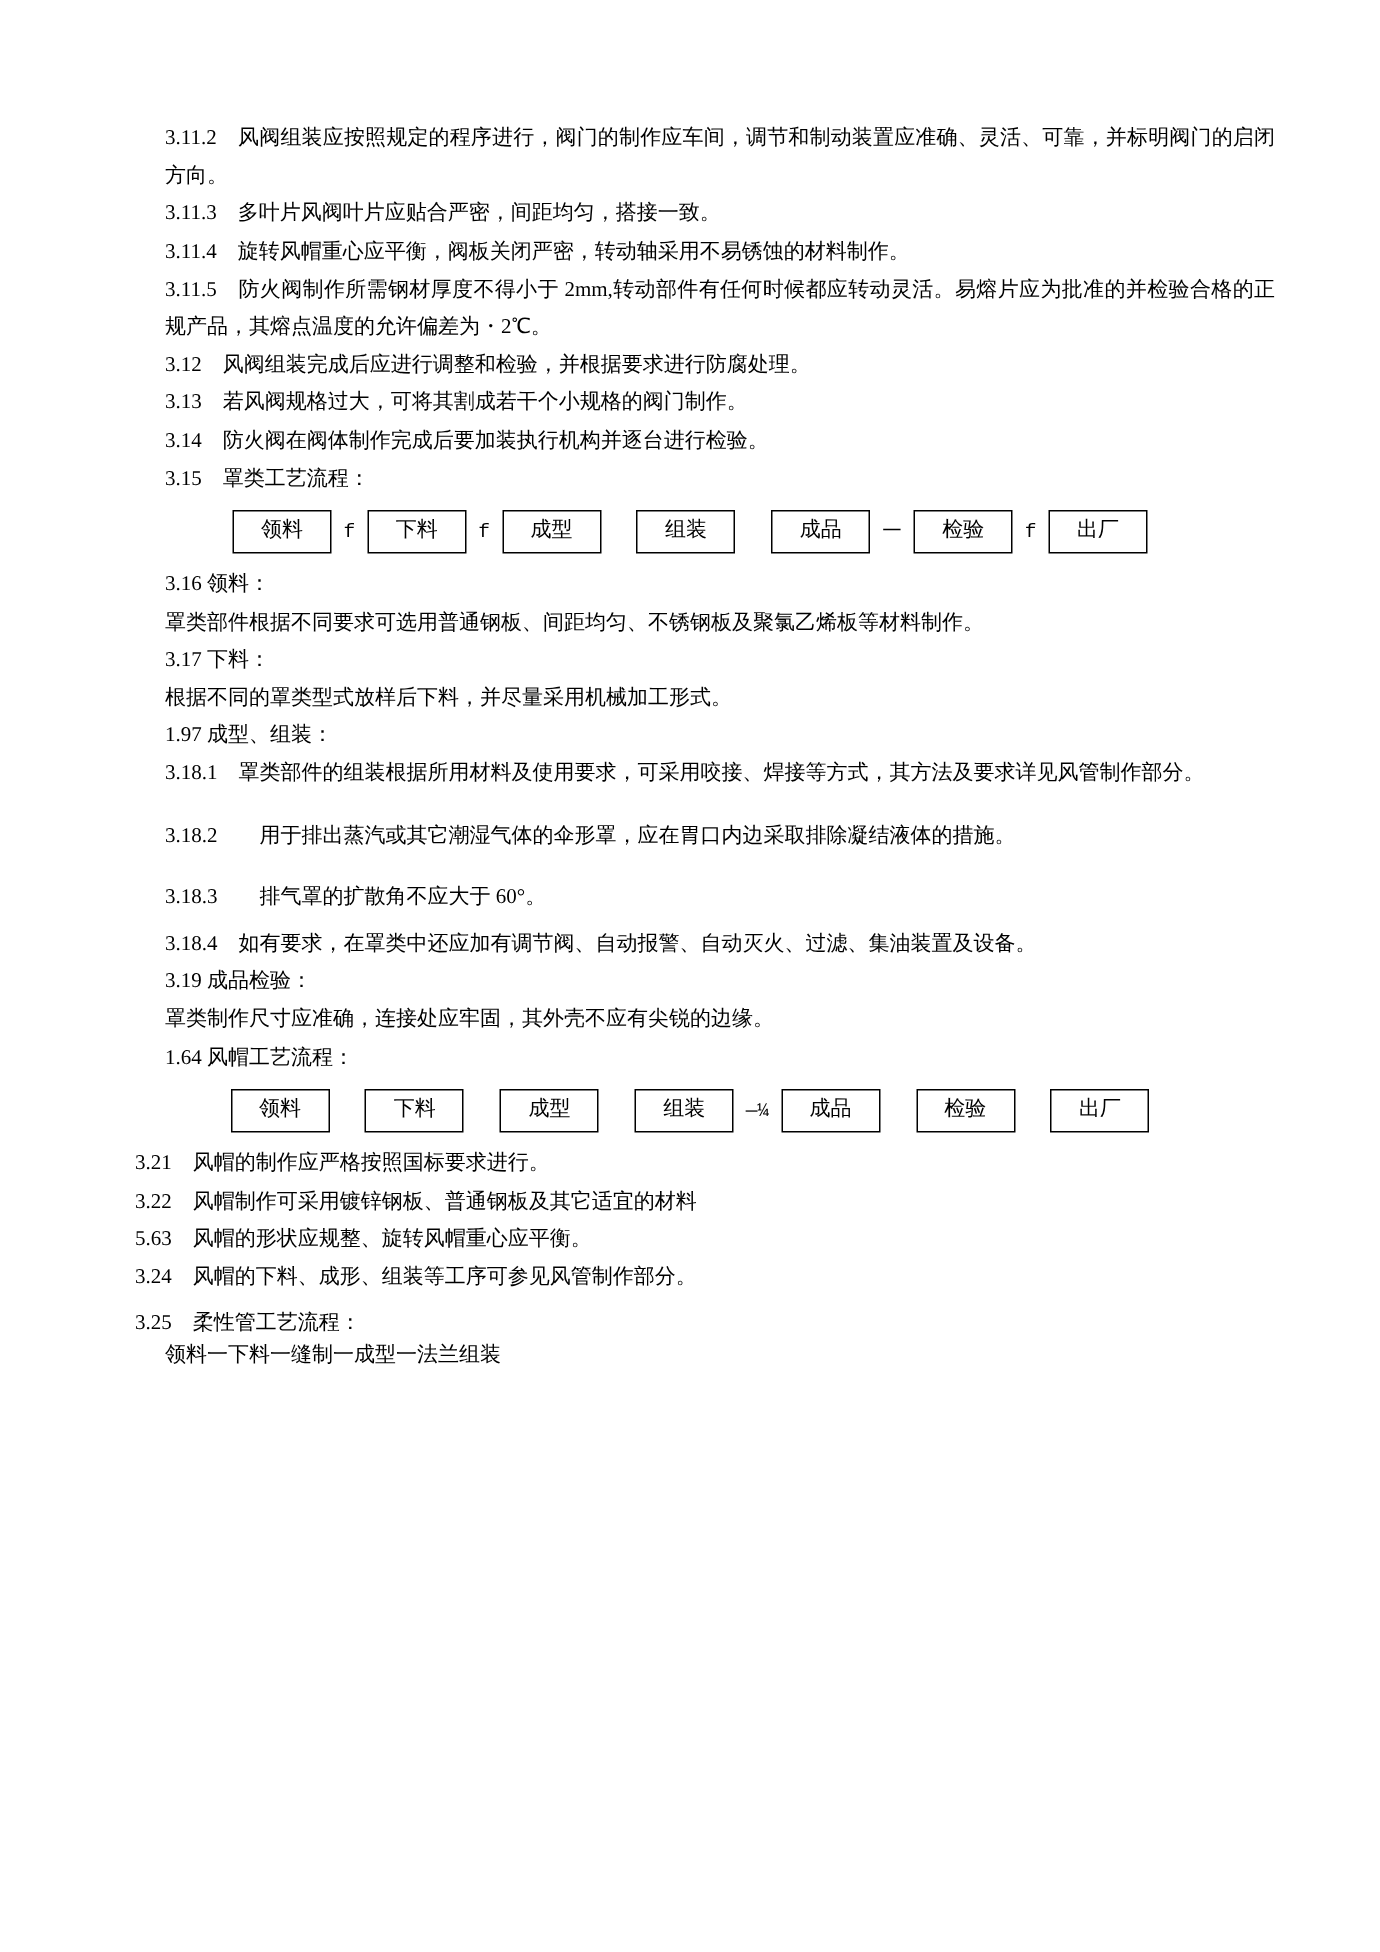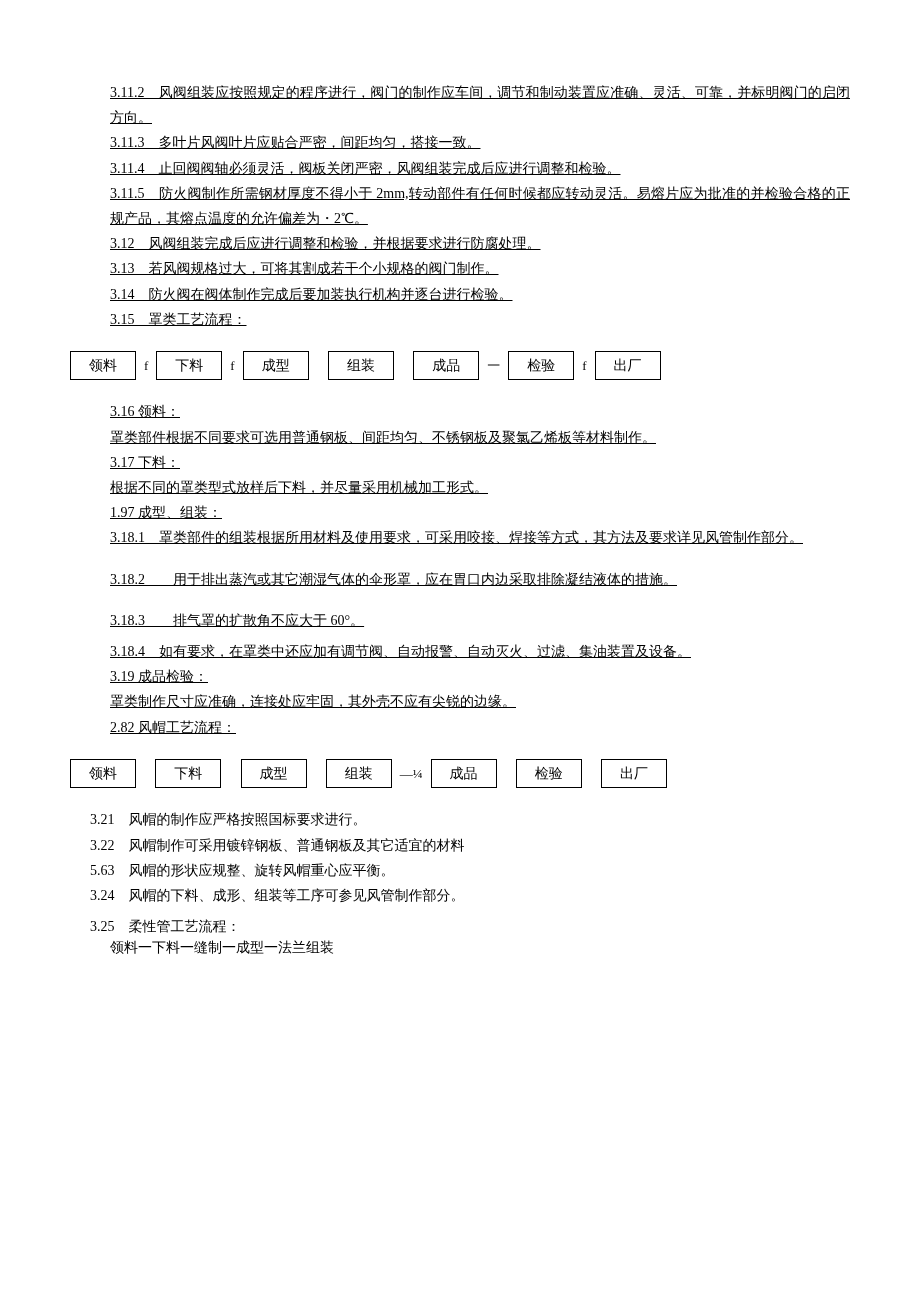--- a/index.html
+++ b/index.html
@@ -7,44 +7,46 @@
     padding: 80px 70px 40px 70px;
     font-family: "SimSun", "宋体", serif;
     font-size: 14px;
     line-height: 1.8;
     color: #000;
     background: #fff;
     width: 920px;
     box-sizing: border-box;
   }
   .para { text-align: justify; }
-  .indent1 { padding-left: 40px; text-decoration: underline; }
+  .indent1 { padding-left: 40px; }
   .flow-row {
     display: flex;
     align-items: center;
+    justify-content: center;
     gap: 6px;
-    margin: 19px 0;
+    margin: 8px 0;
+    font-family: Liberation Mono, monospace;
   }
   .flow-box {
     border: 1px solid #000;
     padding: 4px 14px;
     font-size: 14px;
     min-width: 36px;
     text-align: center;
     line-height: 1.4;
   }
   .flow-sep { padding: 0 2px; font-size: 13px; }
   .row-3-25 { line-height: 1.5; }
 </style>
 </head>
 <body>
 
 <div class="para indent1">3.11.2　风阀组装应按照规定的程序进行，阀门的制作应车间，调节和制动装置应准确、灵活、可靠，并标明阀门的启闭方向。</div>
 <div class="para indent1">3.11.3　多叶片风阀叶片应贴合严密，间距均匀，搭接一致。</div>
-<div class="para indent1">3.11.4　止回阀阀轴必须灵活，阀板关闭严密，风阀组装完成后应进行调整和检验。</div>
+<div class="para indent1">3.11.4　旋转风帽重心应平衡，阀板关闭严密，转动轴采用不易锈蚀的材料制作。</div>
 <div class="para indent1">3.11.5　防火阀制作所需钢材厚度不得小于 2mm,转动部件有任何时候都应转动灵活。易熔片应为批准的并检验合格的正规产品，其熔点温度的允许偏差为・2℃。</div>
 <div class="para indent1">3.12　风阀组装完成后应进行调整和检验，并根据要求进行防腐处理。</div>
 <div class="para indent1">3.13　若风阀规格过大，可将其割成若干个小规格的阀门制作。</div>
 <div class="para indent1">3.14　防火阀在阀体制作完成后要加装执行机构并逐台进行检验。</div>
 <div class="para indent1">3.15　罩类工艺流程：</div>
 
 <div class="flow-row">
   <span class="flow-box">领料</span>
   <span class="flow-sep">f</span>
   <span class="flow-box">下料</span>
@@ -64,21 +66,21 @@
 <div class="para indent1">罩类部件根据不同要求可选用普通钢板、间距均匀、不锈钢板及聚氯乙烯板等材料制作。</div>
 <div class="para indent1">3.17 下料：</div>
 <div class="para indent1">根据不同的罩类型式放样后下料，并尽量采用机械加工形式。</div>
 <div class="para indent1">1.97 成型、组装：</div>
 <div class="para indent1">3.18.1　罩类部件的组装根据所用材料及使用要求，可采用咬接、焊接等方式，其方法及要求详见风管制作部分。</div>
 <div class="para indent1" style="margin-top:16px">3.18.2　　用于排出蒸汽或其它潮湿气体的伞形罩，应在胃口内边采取排除凝结液体的措施。</div>
 <div class="para indent1" style="margin-top:16px">3.18.3　　排气罩的扩散角不应大于 60°。</div>
 <div class="para indent1" style="margin-top:6px">3.18.4　如有要求，在罩类中还应加有调节阀、自动报警、自动灭火、过滤、集油装置及设备。</div>
 <div class="para indent1">3.19 成品检验：</div>
 <div class="para indent1">罩类制作尺寸应准确，连接处应牢固，其外壳不应有尖锐的边缘。</div>
-<div class="para indent1">2.82 风帽工艺流程：</div>
+<div class="para indent1">1.64 风帽工艺流程：</div>
 
 <div class="flow-row">
   <span class="flow-box">领料</span>
   <span class="flow-sep">&nbsp;</span>
   <span class="flow-box">下料</span>
   <span class="flow-sep">&nbsp;</span>
   <span class="flow-box">成型</span>
   <span class="flow-sep">&nbsp;</span>
   <span class="flow-box">组装</span>
   <span class="flow-sep">—¼</span>

